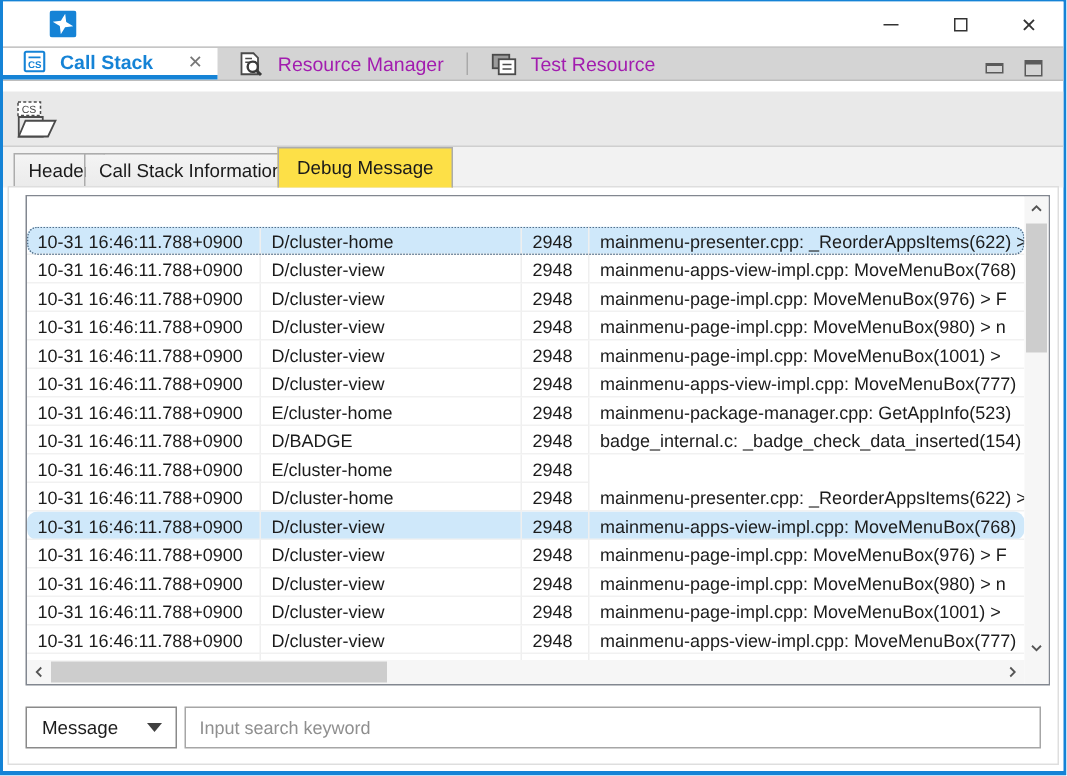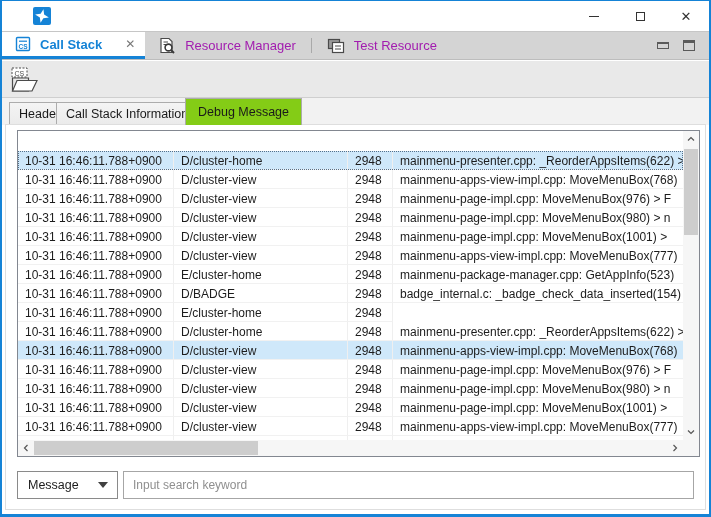--- a/index.html
+++ b/index.html
@@ -22,21 +22,21 @@
   .win-controls { position: absolute; right: 0; top: 0; height: 30px; display: flex; }
   .win-btn {
     width: 46px; height: 30px; display: flex; align-items: center; justify-content: center;
     color: #333; font-size: 13px; cursor: default;
   }
   .glyph-min { width: 10px; height: 1px; background: #333; }
   .glyph-max { width: 9px; height: 9px; border: 1px solid #333; }
   .glyph-close { font-size: 13px; line-height: 1; color: #333; }
   
   .doctabbar {
-    position: absolute; left: 0; top: 30px; right: 0; height: 29px;
+    position: absolute; left: 0; top: 30px; right: 0; height: 23px;
     background: #d4d4d4; border-top: 1px solid #c6c6c6; border-bottom: 1px solid #bdbdbd;
     display: flex; align-items: stretch;
   }
   .doctab {
     display: flex; align-items: center; gap: 9px; padding: 0 13px;
     font-size: 13px; color: #a21caf; position: relative;
   }
   .doctab.active {
     background: #ffffff; color: #1583d6; font-weight: bold;
     border-bottom: 3px solid #1583d6; padding-right: 10px;
@@ -56,21 +56,21 @@
   .subtab-strip {
     position: absolute; left: 0; top: 97px; right: 0; height: 27px; background: #f2f2f2;
   }
   .subtab {
     position: absolute; bottom: 0; height: 23px; padding: 0 9px;
     display: flex; align-items: center; font-size: 12.5px; color: #1a1a1a;
     background: linear-gradient(#f4f4f4, #ebebeb);
     border: 1px solid #acacac; z-index: 1;
   }
   .subtab.active {
-    height: 27px; background: #84cc16; border-bottom: none; z-index: 3;
+    height: 27px; background: #fde047; border-bottom: none; z-index: 3;
     padding: 0 12px;
   }
   
   .content-panel {
     position: absolute; left: 3px; top: 123px; width: 701px; height: 386px;
     background: #ffffff; border: 1px solid #dedede; z-index: 2;
   }
   
   .listview {
     position: absolute; left: 11px; top: 5px; width: 683px; height: 327px;
@@ -83,21 +83,21 @@
     white-space: nowrap; overflow: hidden; margin-top: 24px;
   }
   .c-date { width: 156px; flex: none; }
   .c-tag  { width: 174px; flex: none; }
   .c-pid  { width: 45px;  flex: none; }
   .c-msg  { flex: 1; min-width: 0; border-right: none !important; }
   .lv-body {
     position: absolute; left: 0; top: 20px; right: 16px; bottom: 16px;
     overflow: hidden;
   }
-  .lv-row { display: flex; height: 19px; }
+  .lv-row { display: flex; height: 19px; border-radius: 7px; }
   .lv-row .cell {
     font-size: 12px; color: #1c1c1c; padding: 2.5px 0 0 7px;
     border-right: 1px solid #efefef; border-bottom: 1px solid #f1f1f1;
     white-space: nowrap; overflow: hidden;
   }
   .lv-row.selected { background: #cfe8fa; }
   .lv-row.focused { outline: 1px dotted #54708a; outline-offset: -1px; }
   
   .vscroll {
     position: absolute; top: 0; right: 0; width: 16px; bottom: 16px;

